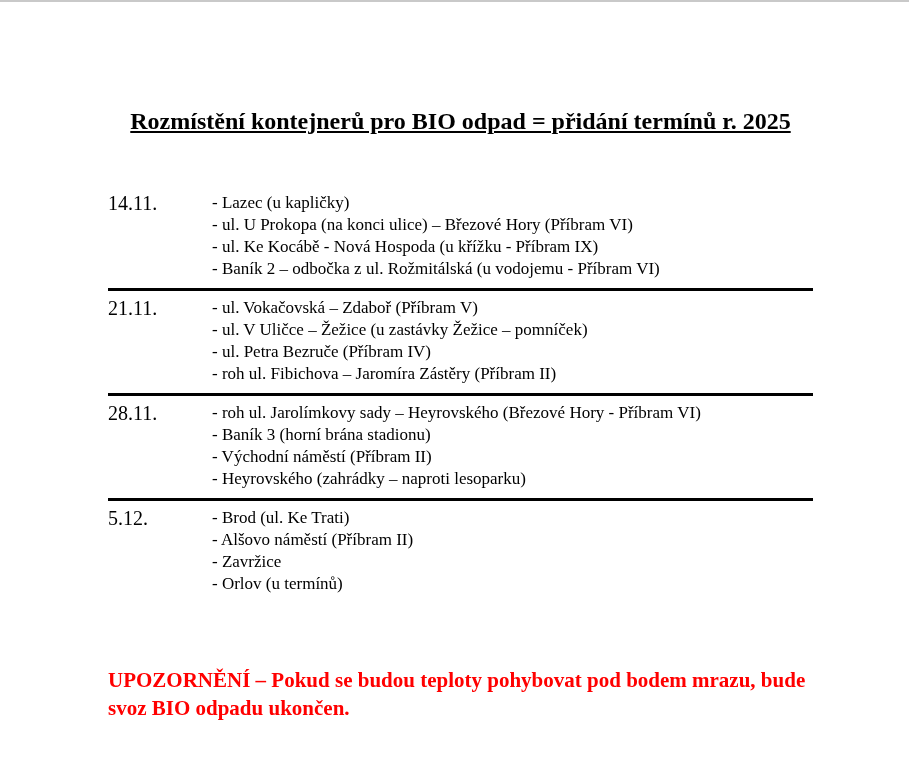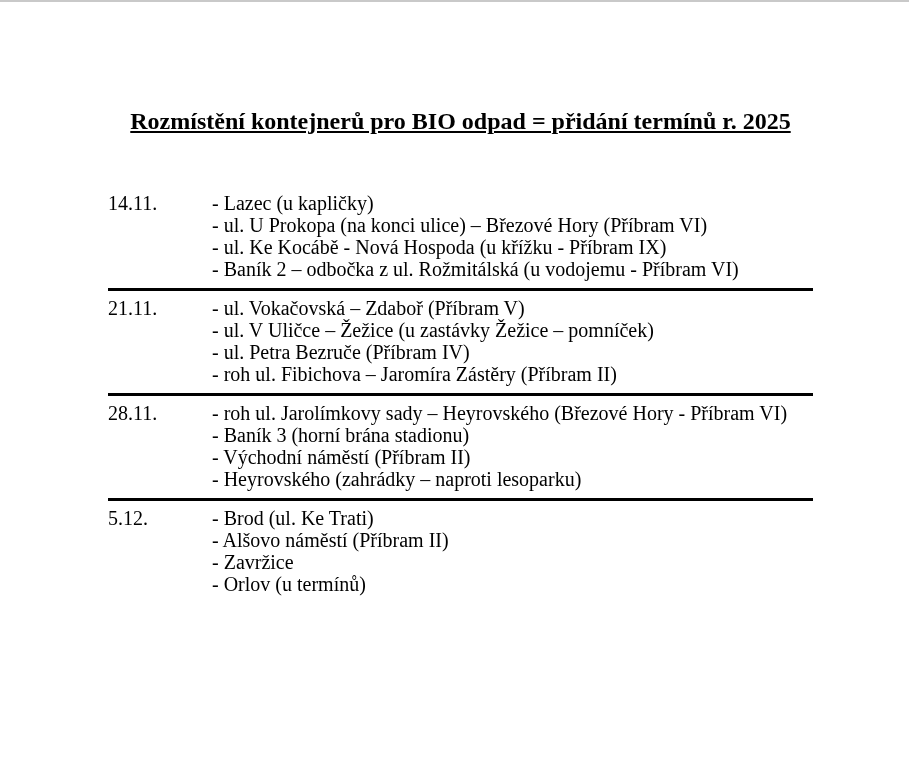--- a/index.html
+++ b/index.html
@@ -54,21 +54,21 @@
   }
   .date-col {
     flex: 0 0 104px;
     width: 104px;
     font-weight: normal;
     font-size: 20px;
     line-height: 22px;
   }
   .loc-col {
     flex: 1;
-    font-size: 20px;
+    font-size: 17px;
     line-height: 22px;
   }
   .location-item {
     white-space: nowrap;
   }
   .warning {
     margin: 63px 0 0 0;
     max-width: 705px;
     font-size: 21px;
     line-height: 28px;
@@ -118,13 +118,14 @@
     <div class="date-col">5.12.</div>
     <div class="loc-col">
           <div class="location-item">- Brod (ul. Ke Trati)</div>
           <div class="location-item">- Alšovo náměstí (Příbram II)</div>
           <div class="location-item">- Zavržice</div>
           <div class="location-item">- Orlov (u termínů)</div>
         </div>
   </section>
 </div>
 
+  <p class="warning" style="color: rgb(255, 0, 0);">UPOZORNĚNÍ – Pokud se budou teploty pohybovat pod bodem mrazu, bude svoz BIO odpadu ukončen.</p>
 </div>
 
 </body></html>

